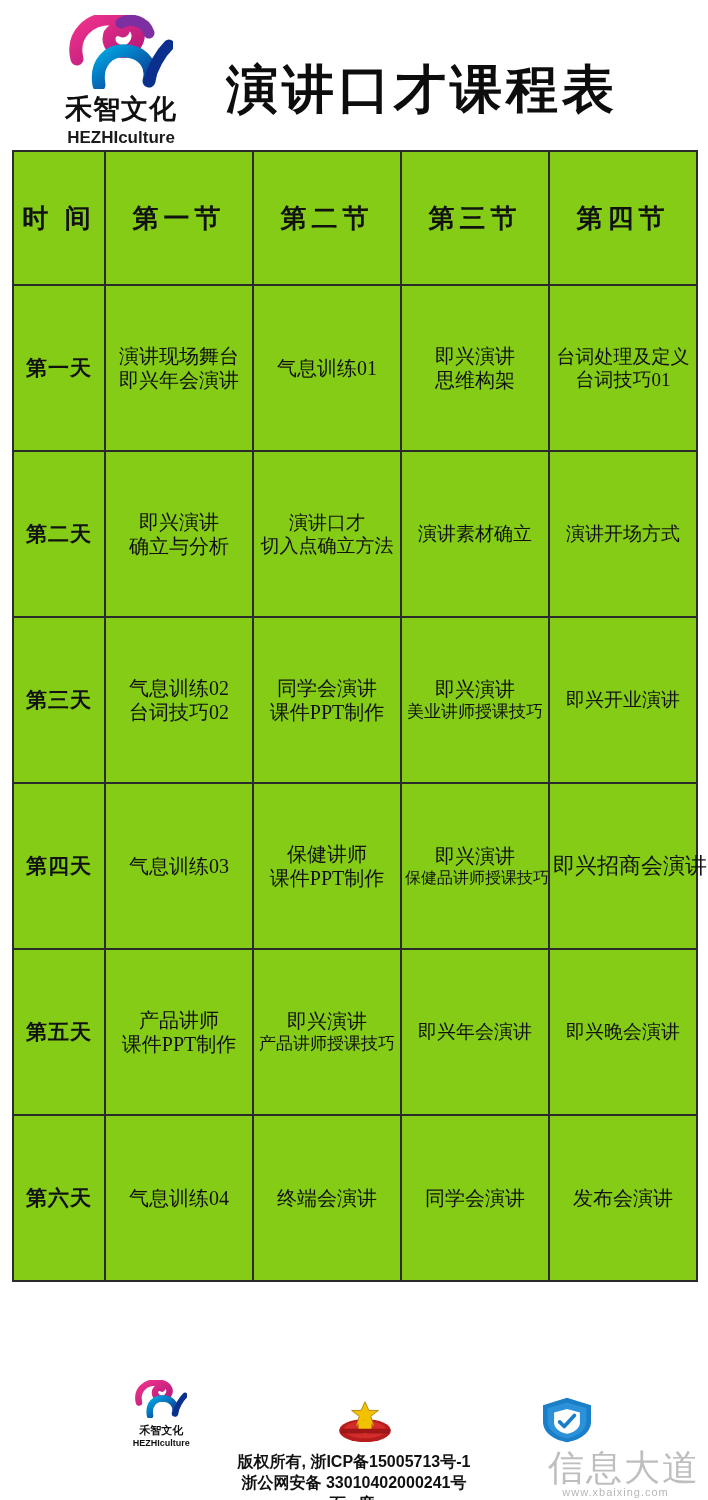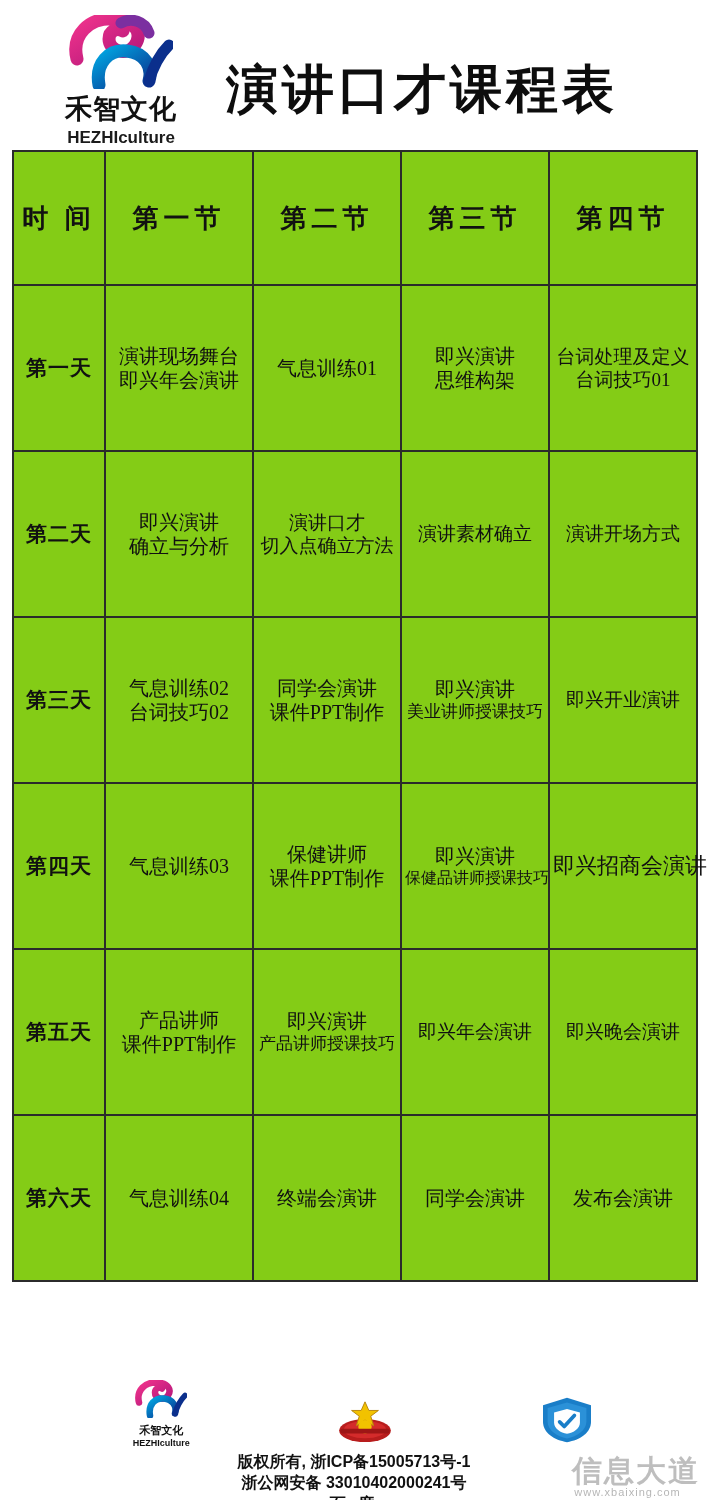--- a/index.html
+++ b/index.html
@@ -166,22 +166,22 @@
   
   .watermark {
     position: absolute;
     right: 8px;
     bottom: 2px;
     text-align: center;
     opacity: 0.55;
   }
   .wm-main {
     font-family: "Liberation Sans", sans-serif;
-    font-size: 30px;
-    font-weight: bold;
+    font-size: 36px;
+    font-weight: normal;
     color: #8a8a8a;
     letter-spacing: 2px;
     line-height: 1;
     margin-left: 17px;
   }
   .wm-sub {
     font-family: "Liberation Sans", sans-serif;
     font-size: 11px;
     color: #7a7a7a;
     letter-spacing: 1px;

